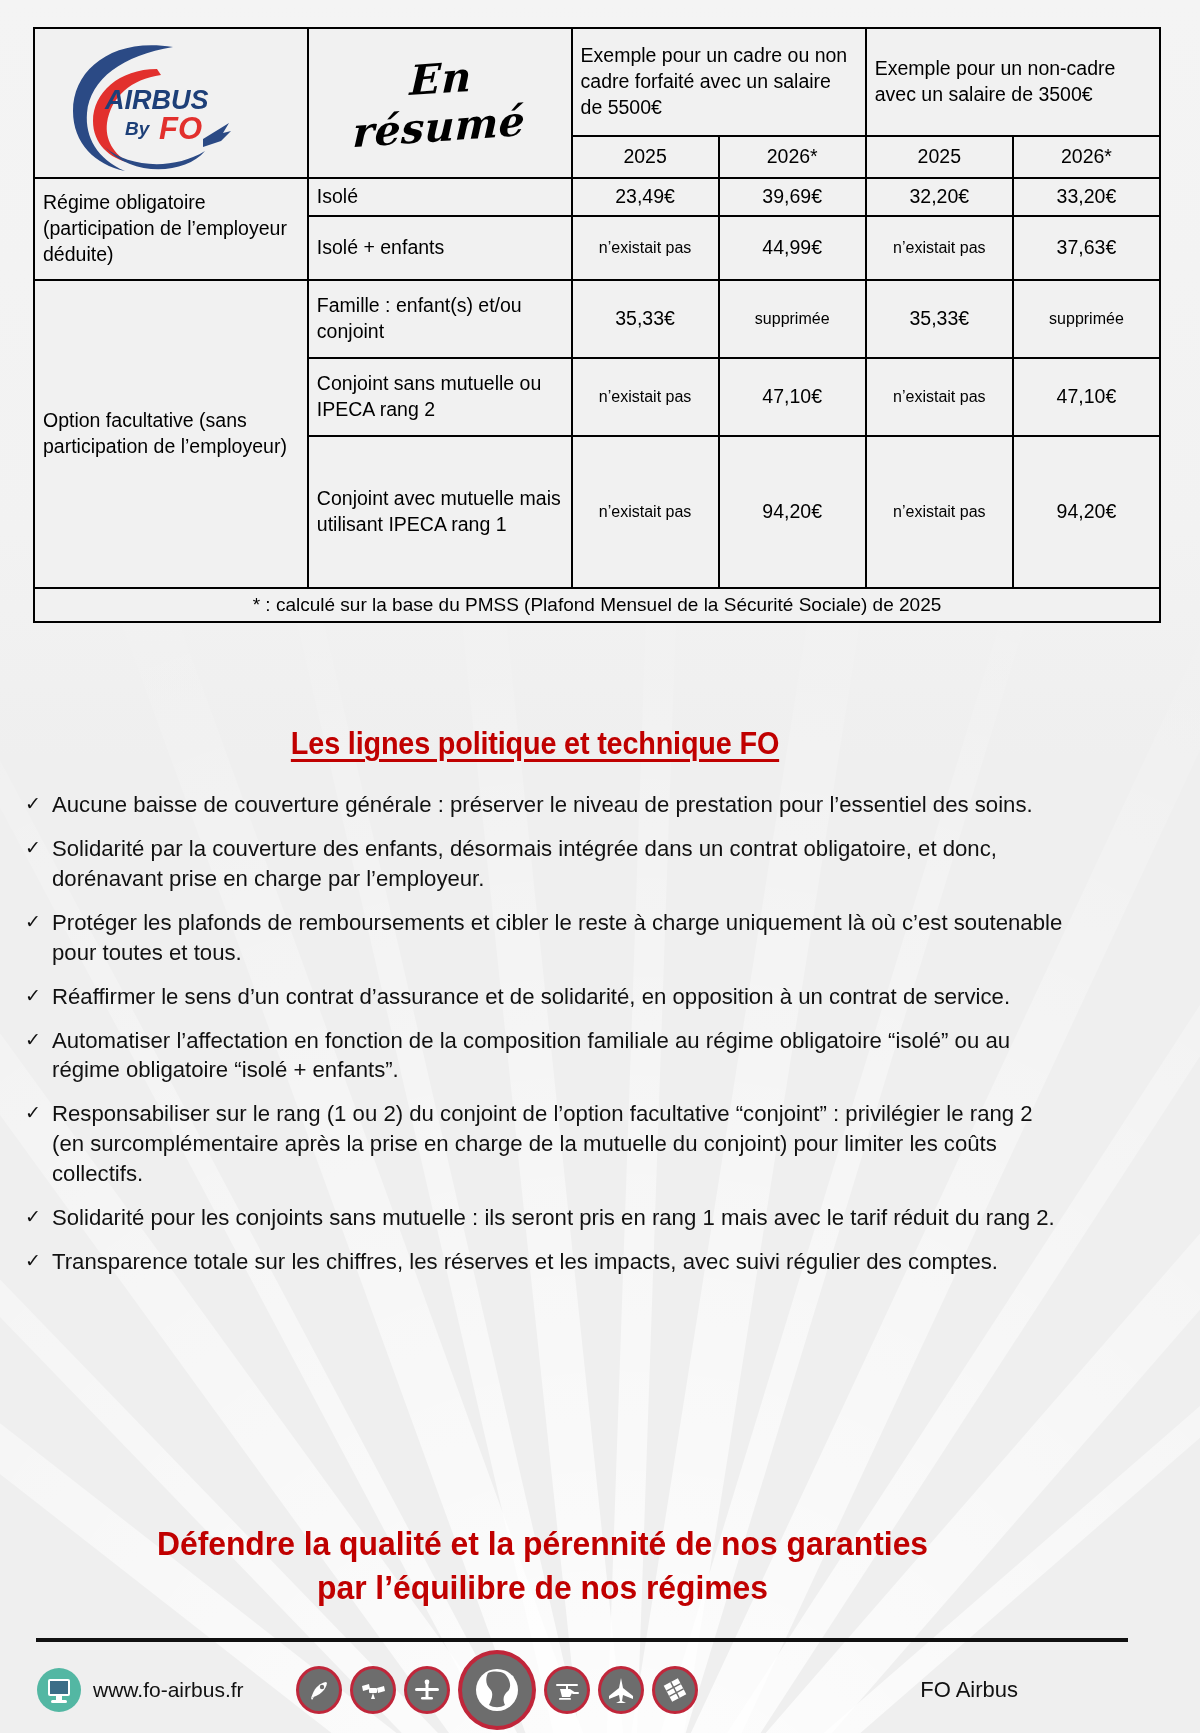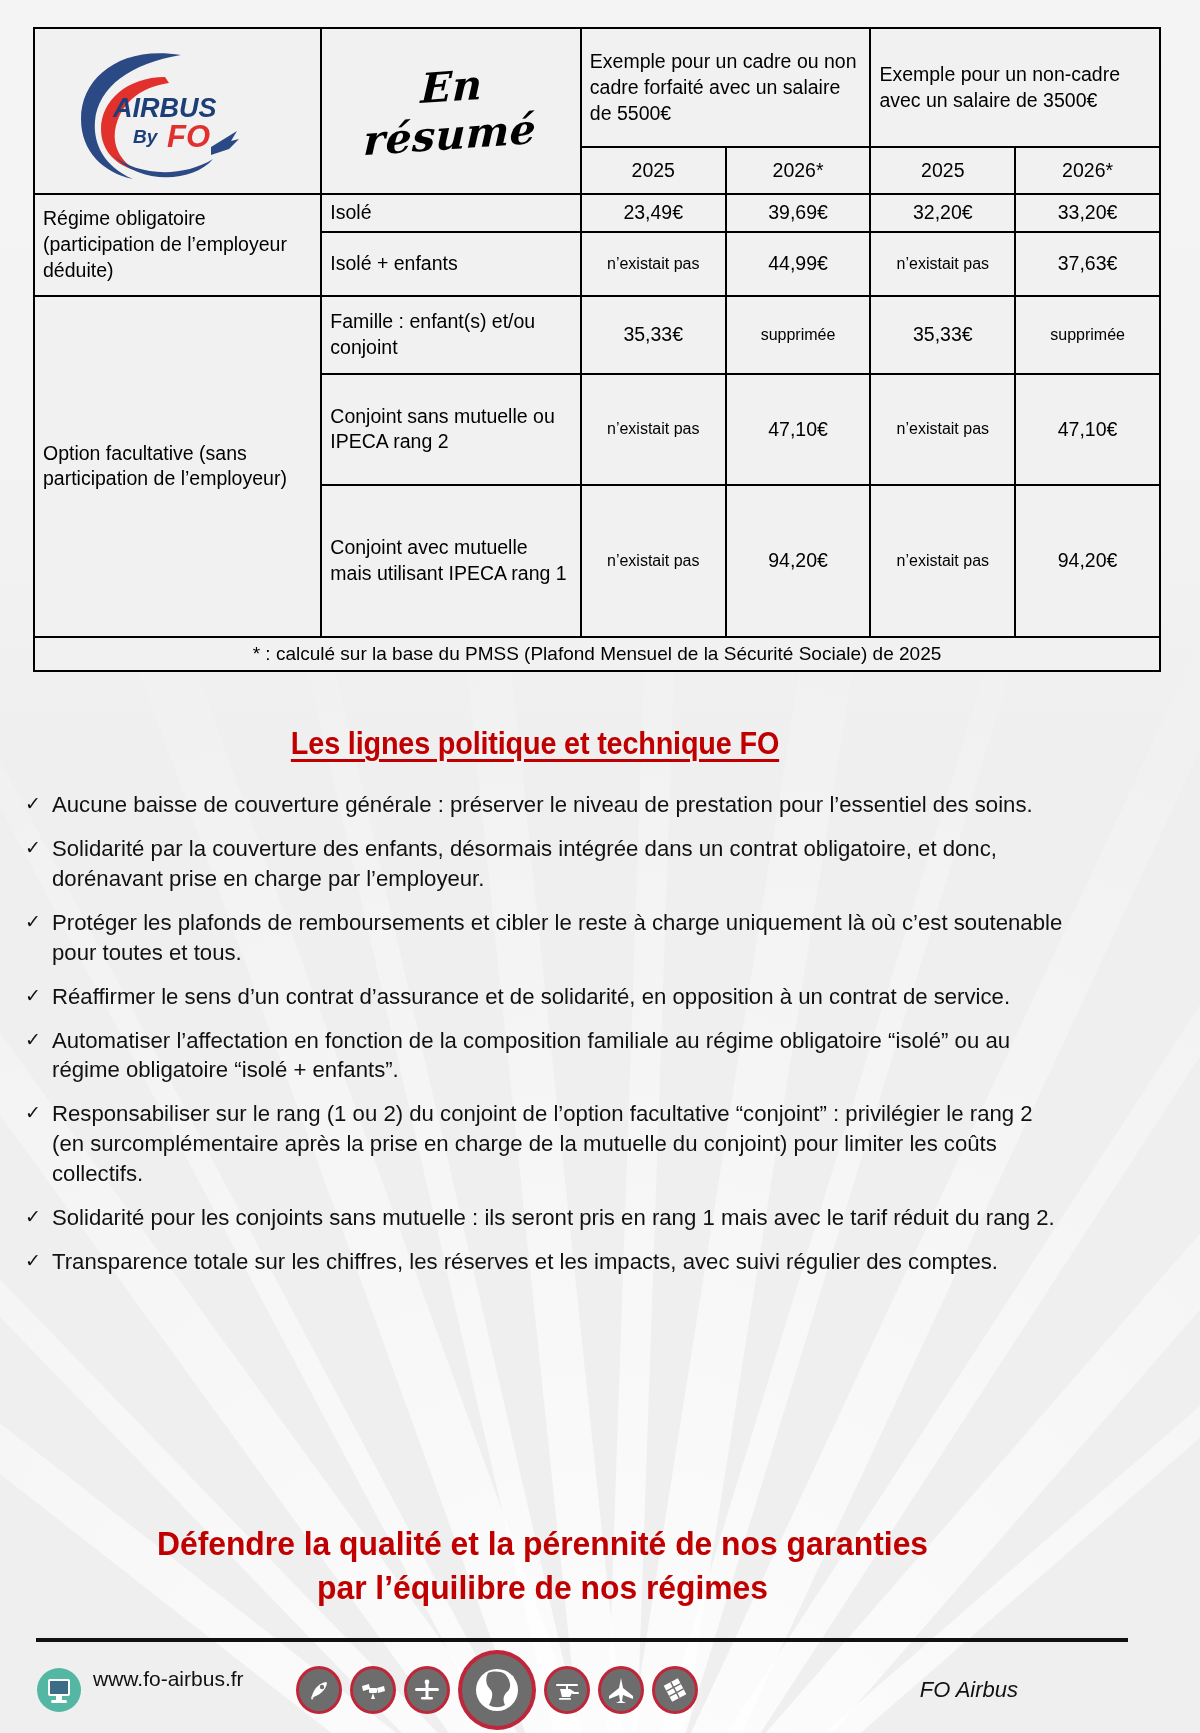--- a/index.html
+++ b/index.html
@@ -41,21 +41,21 @@
     background: #f1f1f1;
     font-size: 19.5px;
     color: #000;
   }
   table.summary, table.summary td, table.summary th { border: 2px solid #000; }
   table.summary td, table.summary th {
     padding: 5px 8px;
     vertical-align: middle;
     font-weight: normal;
   }
-  .cell-logo { width: 240px; padding: 8px !important; }
+  .cell-logo { width: 240px; padding: 0 !important; }
   .cell-resume { width: 233px; }
   .cell-grp { width: 237px; vertical-align: middle; line-height: 1.32; }
   .cell-sub  { width: 232px; line-height: 1.32; }
   .num { text-align: center; width: 130px; font-size: 19.5px; }
   .num.small { font-size: 16px; }
   .yearhead { text-align:center; font-size: 19.5px; }
   .exhead { line-height: 1.33; font-size: 19.5px; }
   .footnote-row td { font-size: 19px; padding: 8px 8px 9px 8px; text-align: center; }
 
   
@@ -120,32 +120,32 @@
 
   
   #footer-rule {
     position: absolute; left: 36px; top: 1638px; width: 1092px; height: 4px;
     background: #111;
   }
   #footer {
     position: absolute; left: 36px; top: 1654px; width: 1092px; height: 72px;
     display: flex; align-items: center;
   }
-  .site-block { display: flex; gap: 11px; }
+  .site-block { display: flex; align-items: center; gap: 11px; }
   .site-txt { font-size: 21px; color: #111; }
   .badges { display: flex; align-items: center; gap: 8px; margin-left: 52px; }
   .badge {
     width: 46px; height: 48px; border-radius: 50%;
     background: #6d6d6d; border: 3px solid #c0263a;
     display: flex; align-items: center; justify-content: center;
     color: #fff;
   }
   .badge.big { width: 78px; height: 80px; border-width: 4px; }
   .badge svg { display: block; }
-  .fo-airbus { margin-left: auto; font-size: 22px; color: #111; padding-right: 110px; font-style: italic; }
+  .fo-airbus { margin-left: auto; font-size: 22px; color: #111; padding-right: 110px; }
 </style>
 </head>
 <body>
 
 <div id="bg-rays">
   <div class="ray" style="transform:rotate(-52deg)"></div>
   <div class="ray" style="transform:rotate(-44deg);width:26px"></div>
   <div class="ray" style="transform:rotate(-36deg);width:48px"></div>
   <div class="ray" style="transform:rotate(-28deg);width:22px"></div>
   <div class="ray" style="transform:rotate(-20deg);width:54px"></div>
@@ -216,21 +216,21 @@
 
       <tr>
         <td class="cell-grp" rowspan="3">Option facultative (sans participation de l’employeur)</td>
         <td class="cell-sub" style="height:78px">Famille : enfant(s) et/ou conjoint</td>
         <td class="num">35,33€</td>
         <td class="num small">supprimée</td>
         <td class="num">35,33€</td>
         <td class="num small">supprimée</td>
       </tr>
       <tr>
-        <td class="cell-sub" style="height:111px">Conjoint sans mutuelle ou IPECA rang 2</td>
+        <td class="cell-sub" style="height:78px">Conjoint sans mutuelle ou IPECA rang 2</td>
         <td class="num small">n’existait pas</td>
         <td class="num">47,10€</td>
         <td class="num small">n’existait pas</td>
         <td class="num">47,10€</td>
       </tr>
       <tr>
         <td class="cell-sub" style="height:152px">Conjoint avec mutuelle mais utilisant IPECA rang 1</td>
         <td class="num small">n’existait pas</td>
         <td class="num">94,20€</td>
         <td class="num small">n’existait pas</td>

